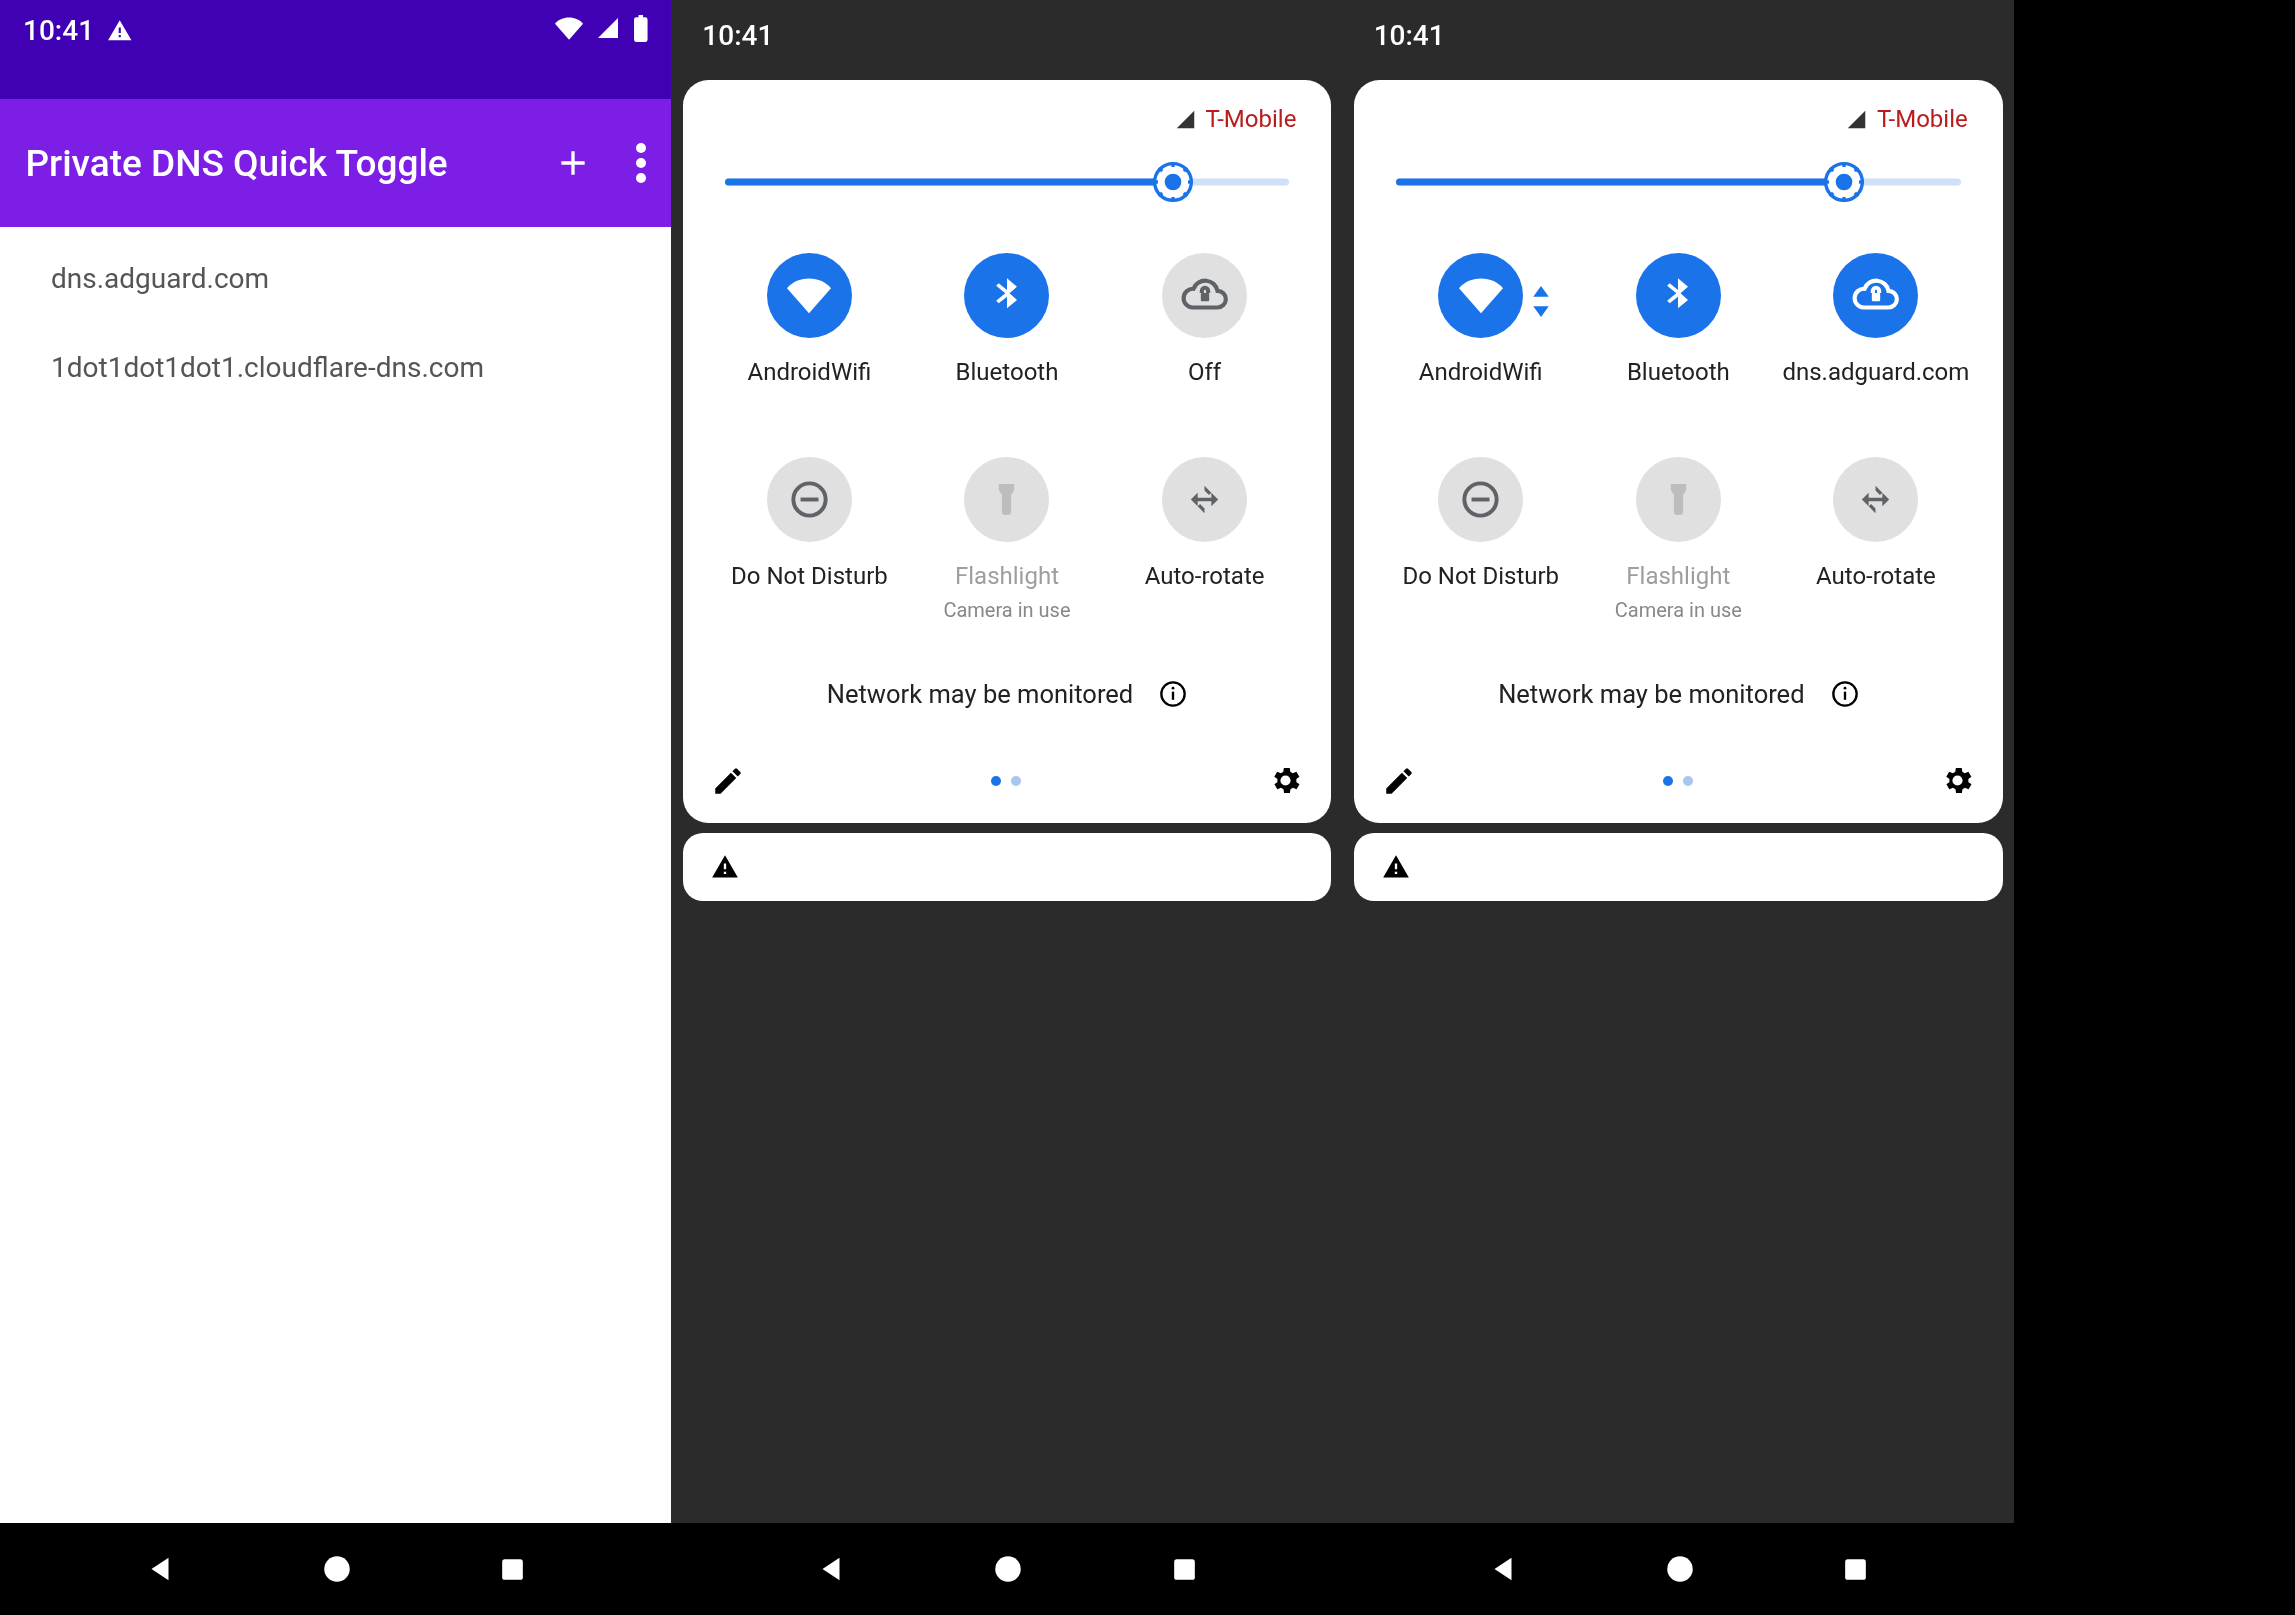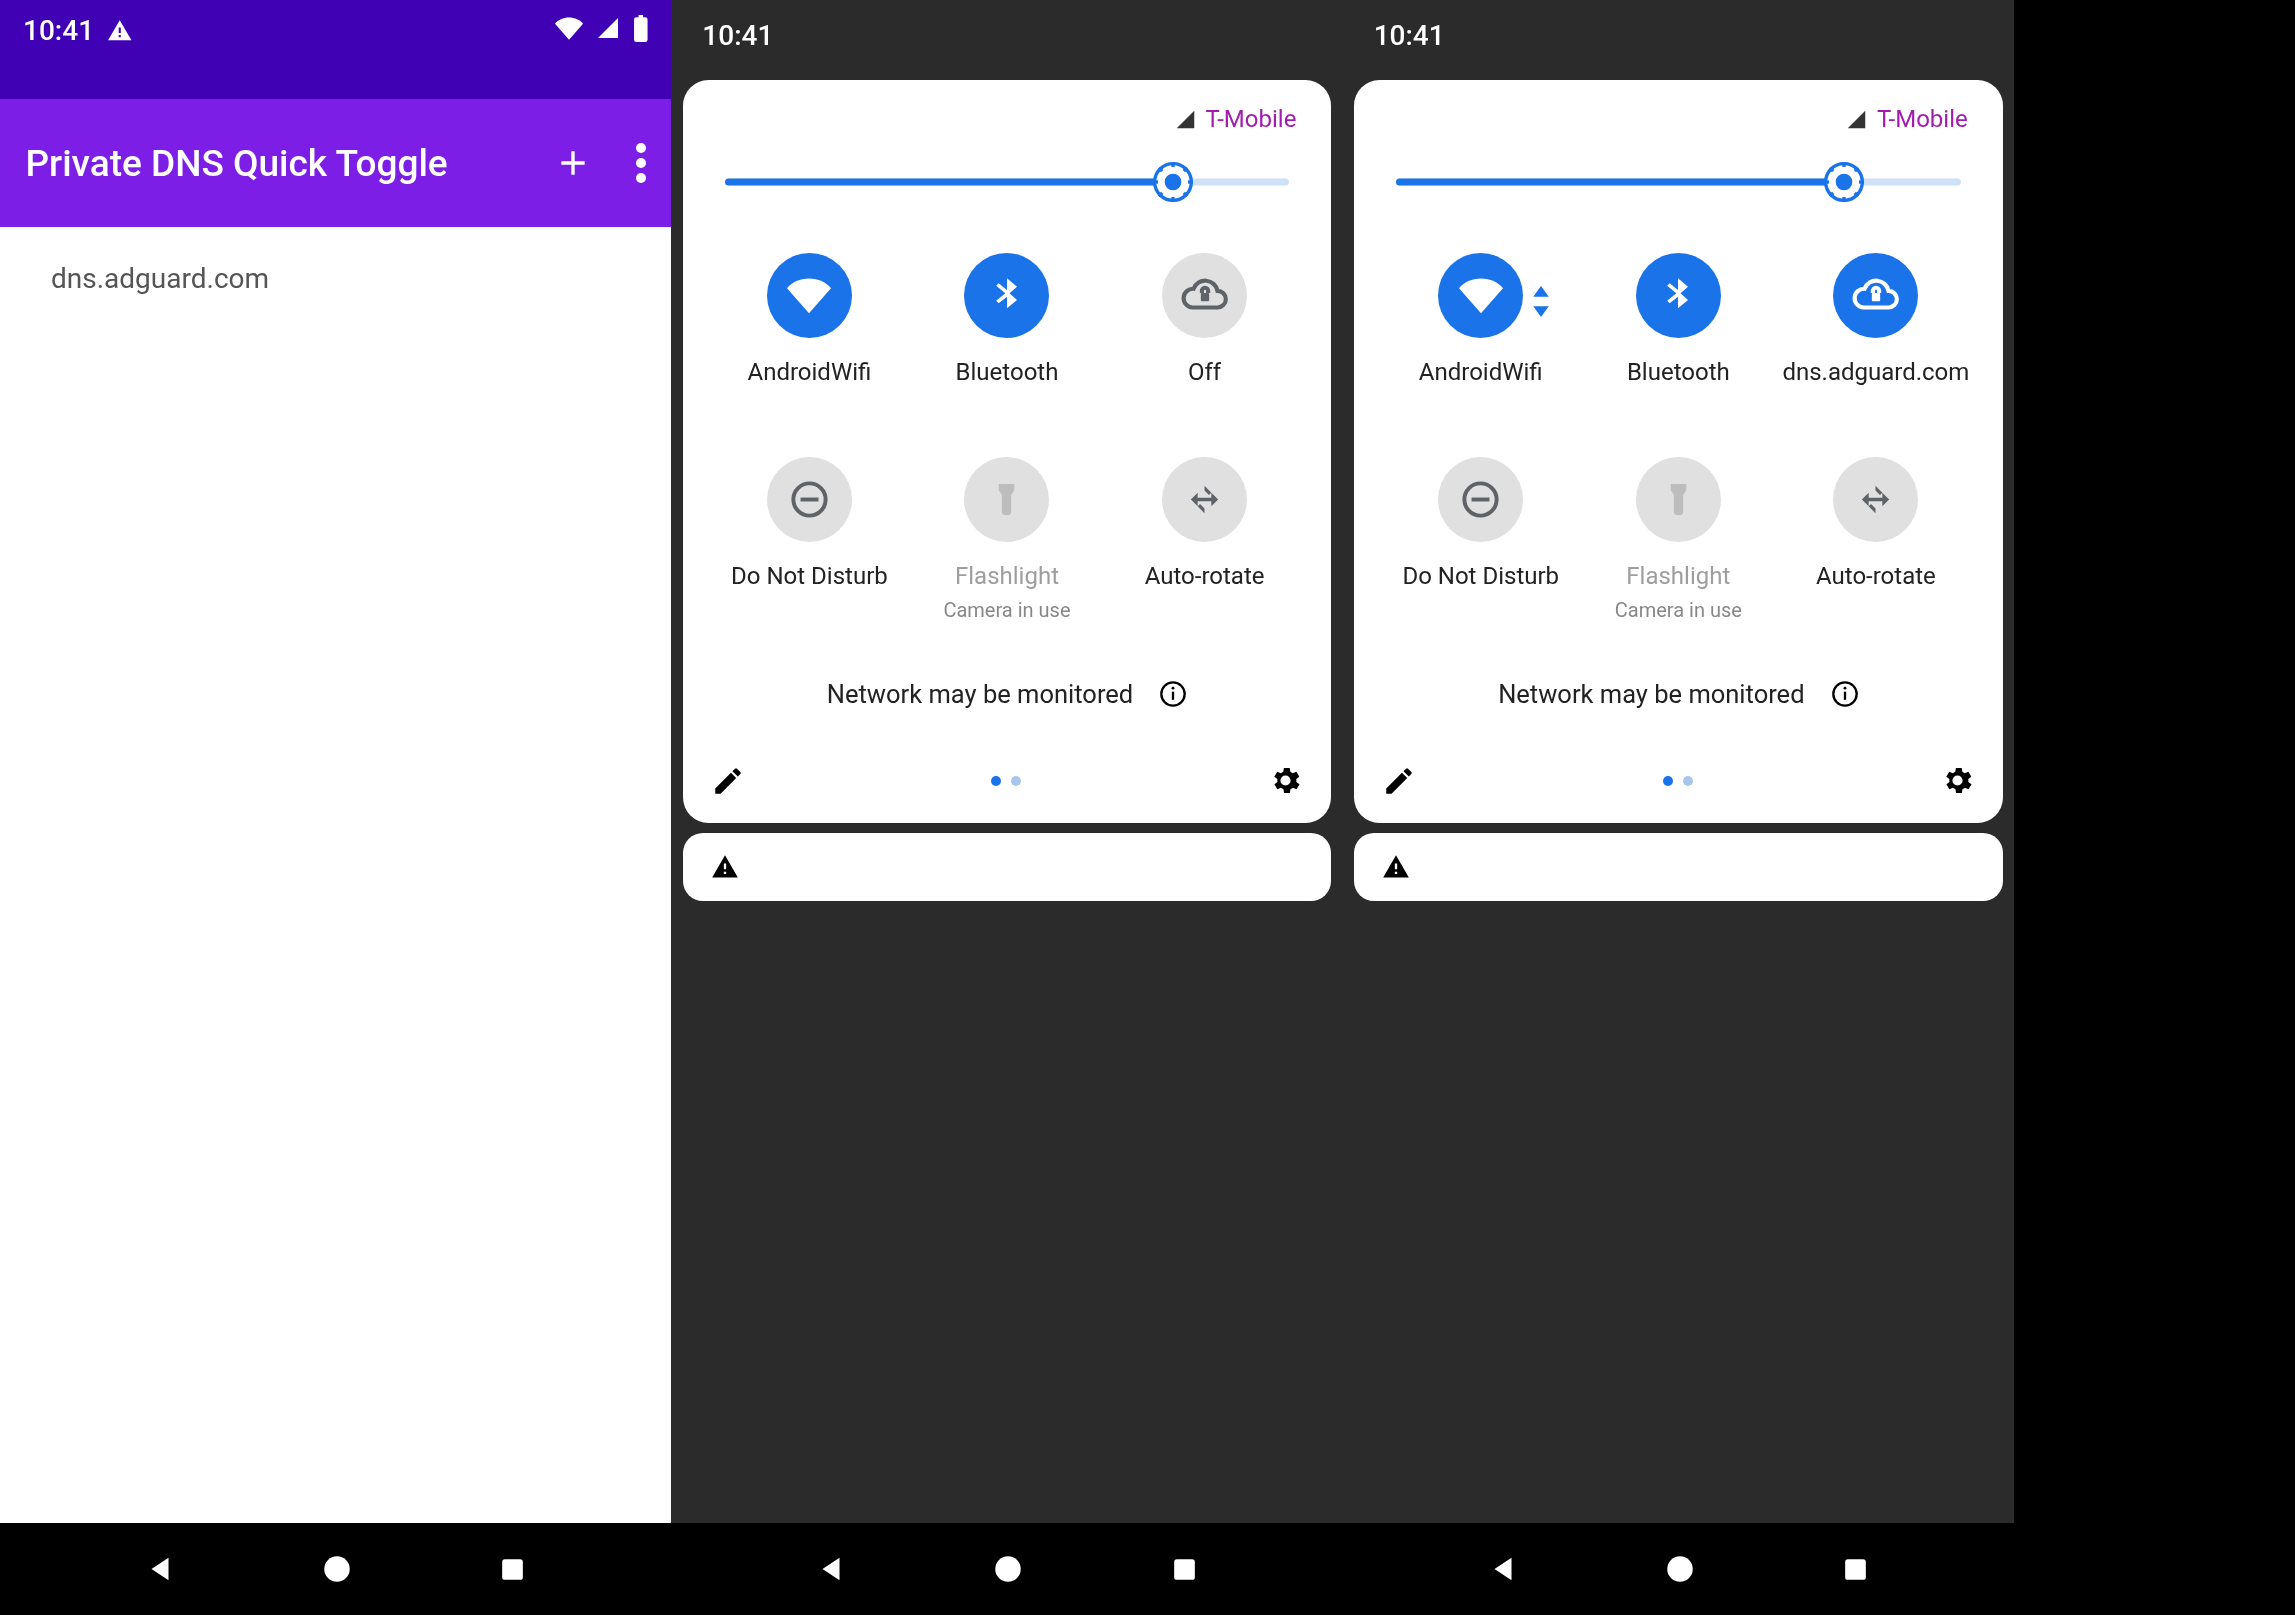--- a/index.html
+++ b/index.html
@@ -43,21 +43,21 @@
   .qs-card {
     margin:8.5px 11.3px 0 11.3px;
     background:#fff; border-radius:25.5px;
     padding:28px 28px 14px 28px;
     color:#000;
     position:relative;
   }
   .carrier {
     position:absolute; top:25.5px; right:35px;
     display:flex; align-items:center; gap:10px;
-    font-size:24px; color:#a21caf;
+    font-size:24px; color:#b91c1c;
   }
   .slider-row { margin-top:60px; height:28px; position:relative; }
   .slider-track {
     position:absolute; left:14px; right:14px; top:50%;
     height:7px; transform:translateY(-50%);
     background:#cfe1f6; border-radius:3.5px;
   }
   .slider-fill {
     position:absolute; left:14px; top:50%;
     height:7px; transform:translateY(-50%);
@@ -161,20 +161,21 @@
         <svg width="10" height="40" viewBox="0 0 6 24" fill="#fff">
             <circle cx="3" cy="3" r="3"></circle>
             <circle cx="3" cy="12" r="3"></circle>
             <circle cx="3" cy="21" r="3"></circle>
           </svg>
       </span>
     </div>
 
     <div class="app-body">
       <div class="dns-item">dns.adguard.com</div>
+      <div class="dns-item">1dot1dot1dot1.cloudflare-dns.com</div>
     </div>
 
     <div class="navbar">
       <span>
           <svg width="34" height="34" viewBox="0 0 24 24" fill="#fff">
             <path d="M18 4v16L6 12 18 4z"></path>
           </svg>
         </span>
       <span>
           <svg width="34" height="34" viewBox="0 0 24 24" fill="#fff">

